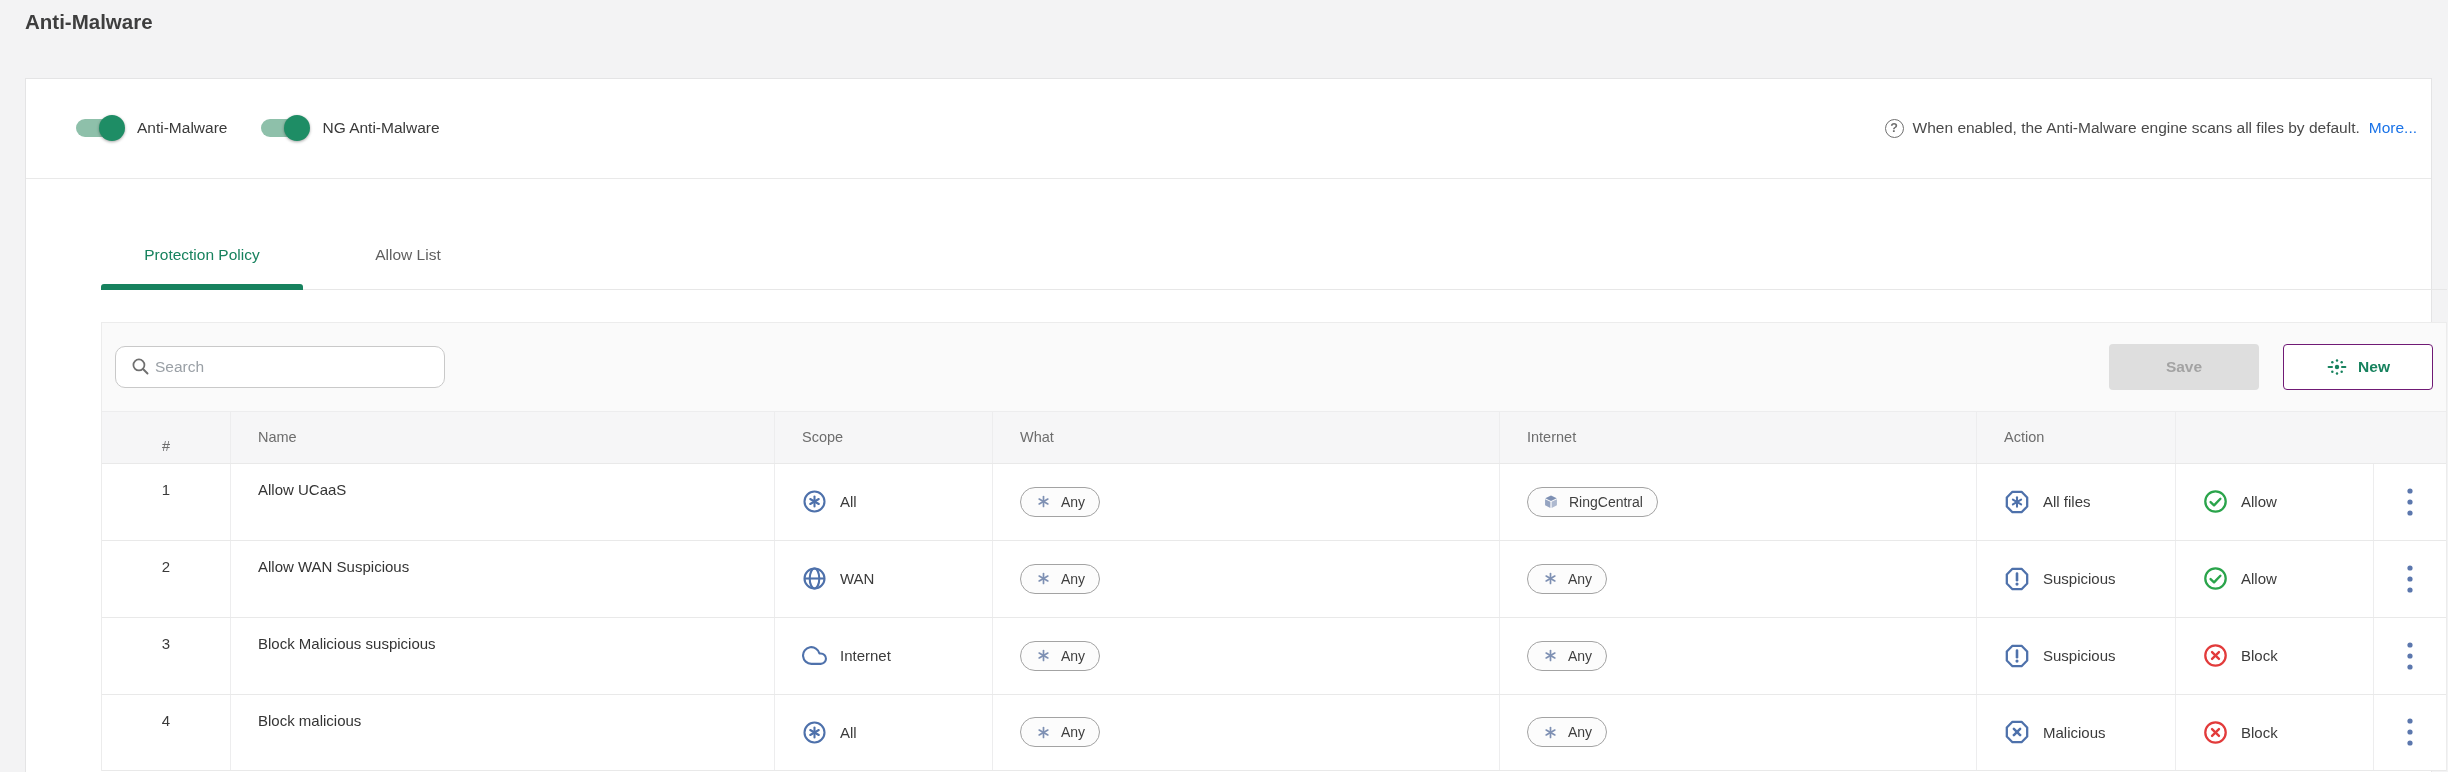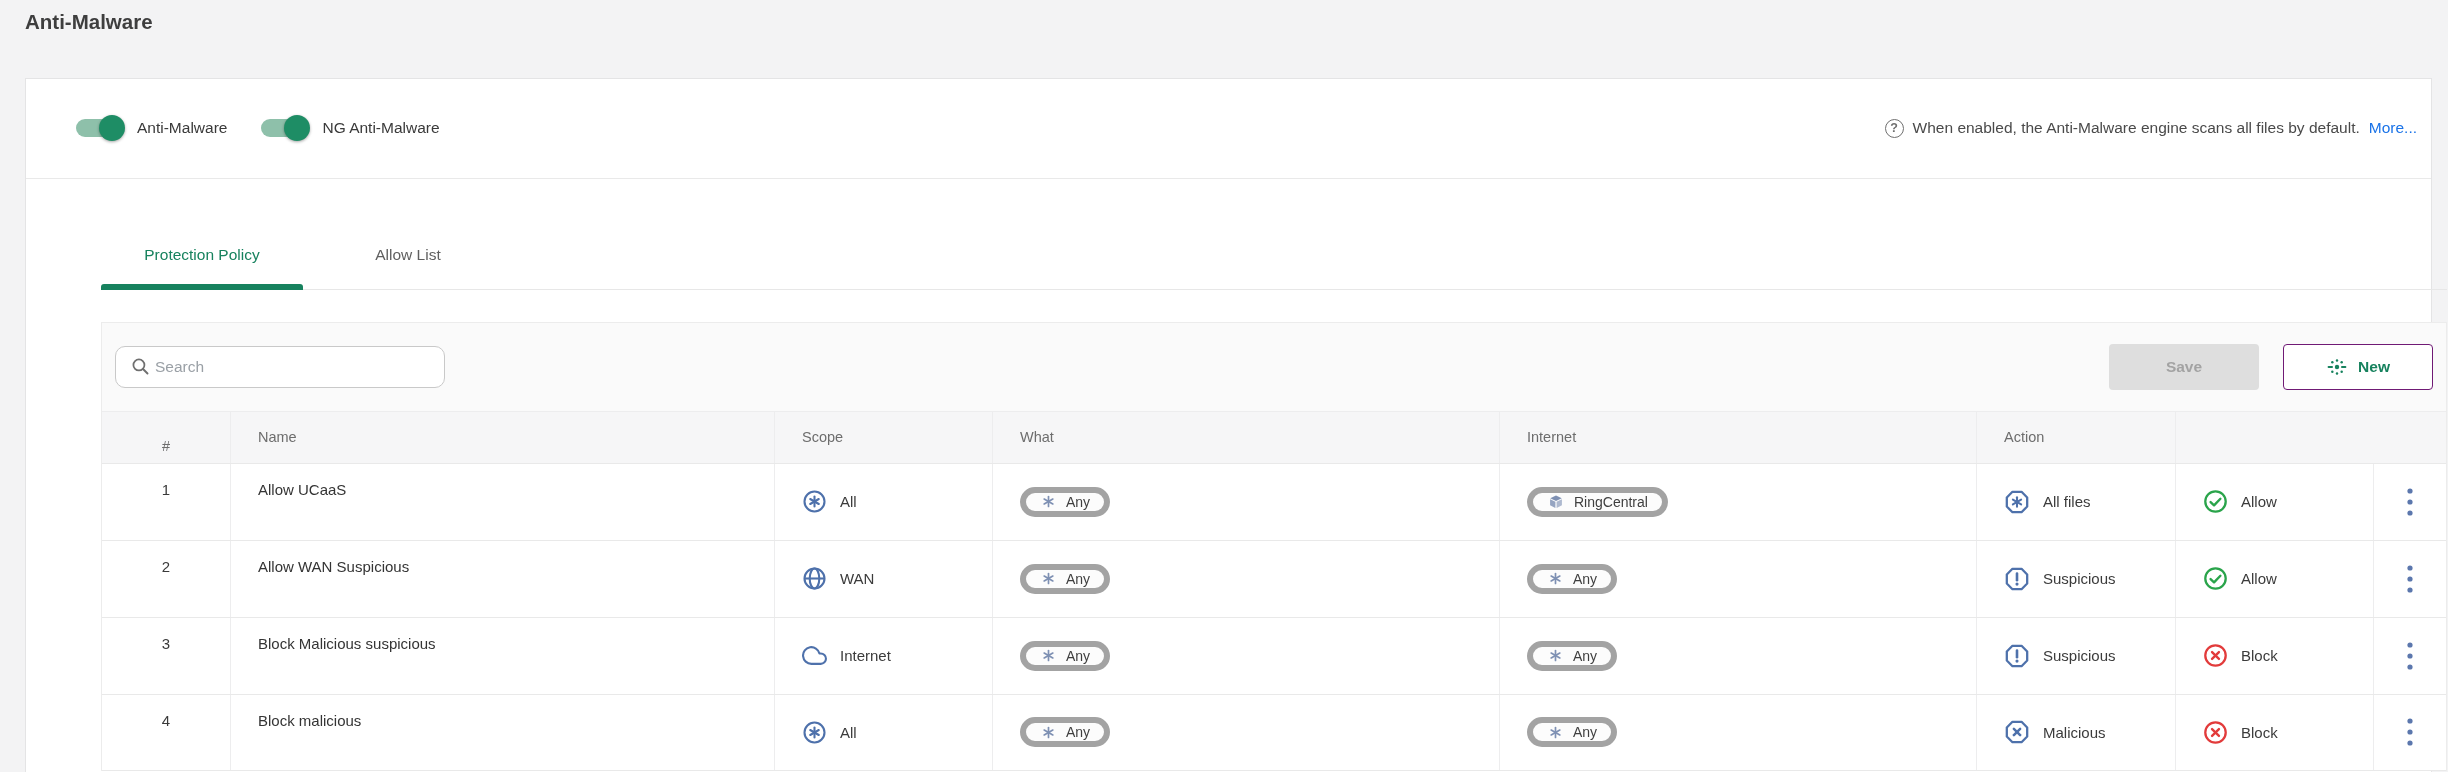--- a/index.html
+++ b/index.html
@@ -120,21 +120,21 @@
   .thead > div.c-num { justify-content: center; padding-left: 0; }
   .trow { height: 77px; background: #ffffff; border-top: 1px solid #e9e9e9; }
   .trow:last-child { border-bottom: 1px solid #e9e9e9; }
   .c-num { display: flex; justify-content: center; align-items: flex-start; padding-top: 17px; font-size: 15px; color: #3a3a3a; }
   .c-name { padding: 17px 0 0 27px; font-size: 15px; color: #343434; }
   .c-ic { display: flex; align-items: center; gap: 13px; padding-left: 27px; font-size: 15px; color: #3b3b3b; }
   .c-chip { display: flex; align-items: center; padding-left: 27px; }
   .chip {
     display: inline-flex; align-items: center; gap: 9px;
     height: 30px; padding: 0 14px; border-radius: 15px;
-    background: #fcfcfc; border: 6px solid #a3a3a3;
+    background: #fcfcfc; border: 1px solid #a3a3a3;
     font-size: 14px; color: #3f3f3f;
   }
   .c-kebab { display: flex; align-items: center; justify-content: center; cursor: pointer; }
 
   .ico-blue { color: #4e71ab; }
   .ico-chip { color: #7e90b3; }
   .ico-green { color: #2aa44b; }
   .ico-red { color: #e23b3b; }
   .ico-gray { color: #6f6f6f; }
   .ico-accent { color: #17825e; }

